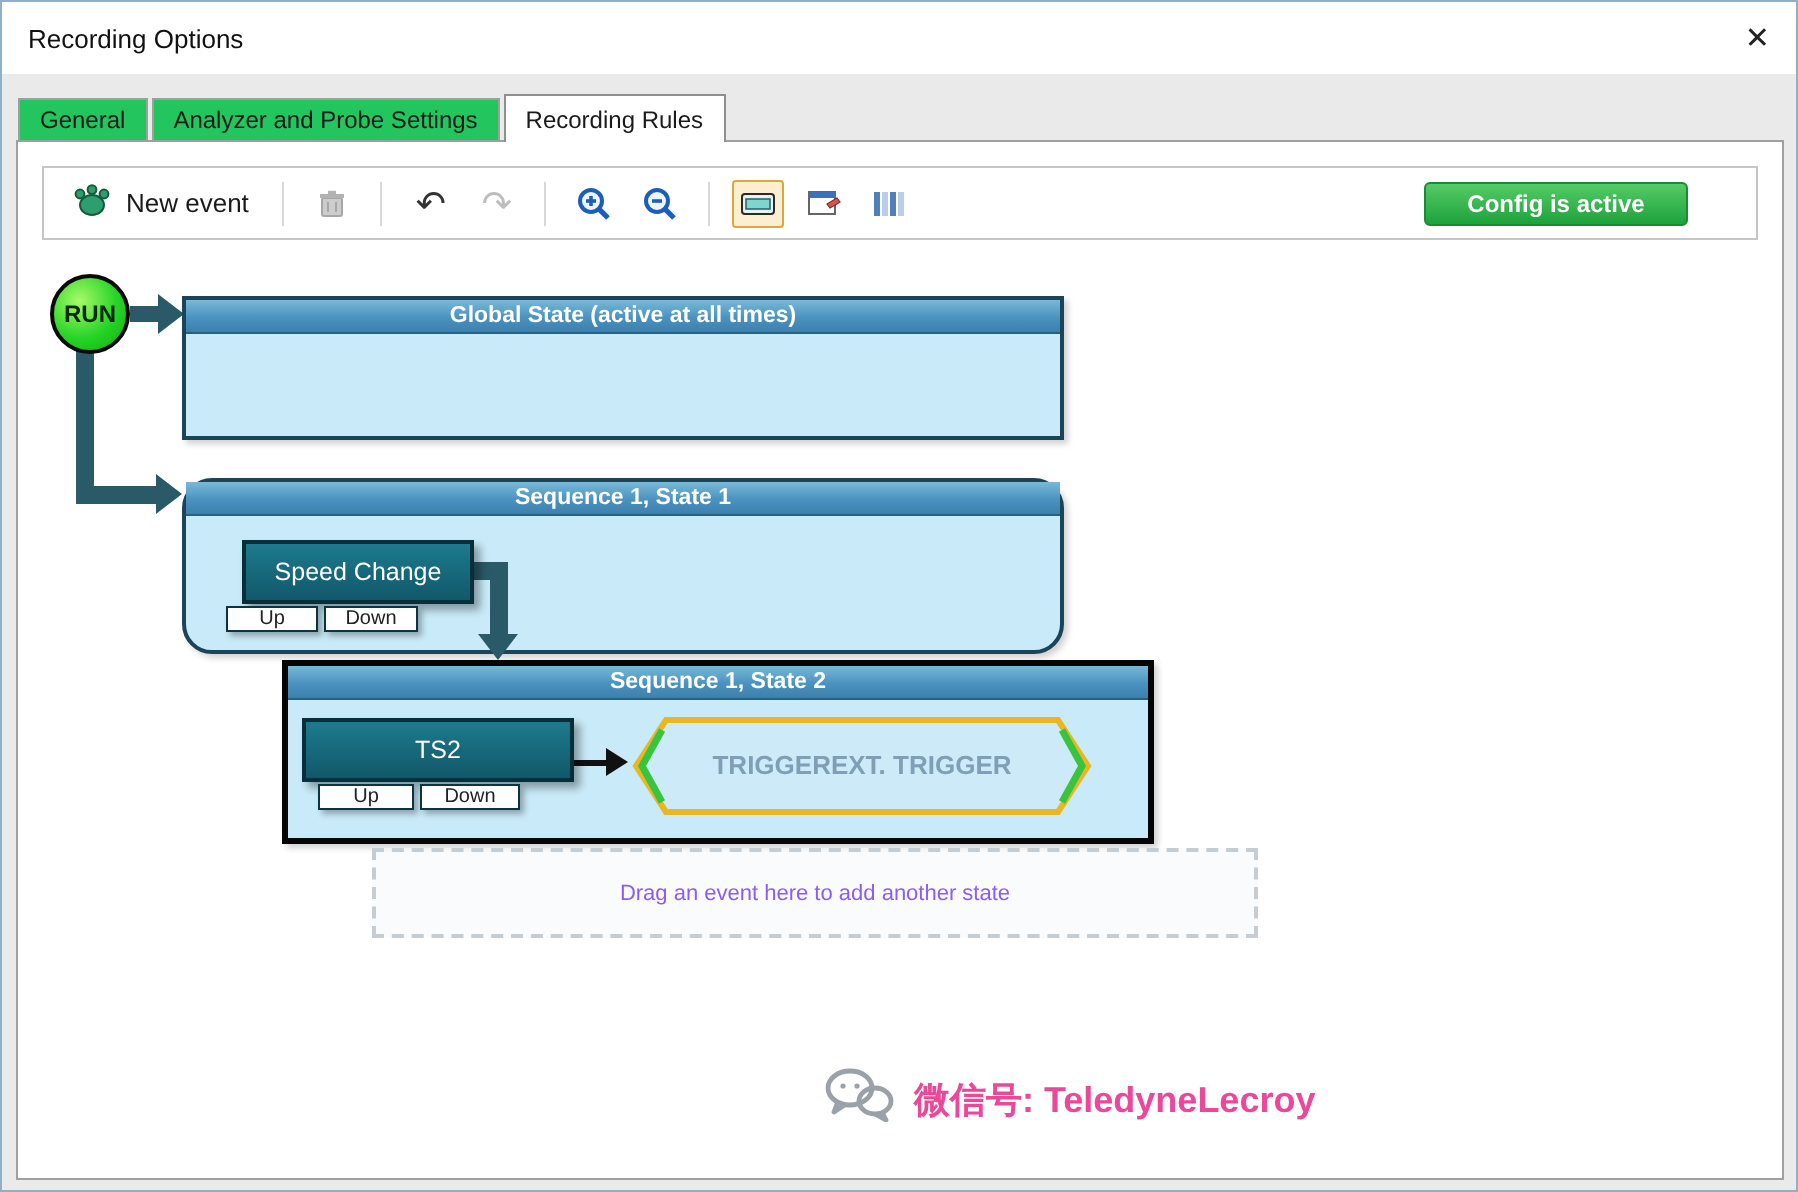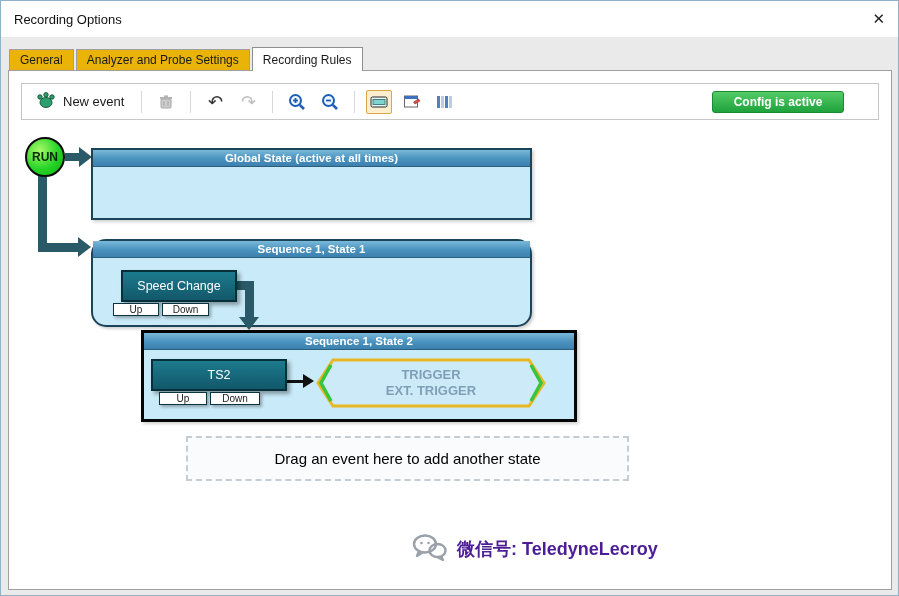--- a/index.html
+++ b/index.html
@@ -8,21 +8,21 @@
 
   .window{position:absolute;left:0;top:0;width:899px;height:596px;border:1px solid #8fb0c9;background:#eaeaea;overflow:hidden;padding-left:41px;}
 
   .titlebar{position:absolute;left:0;top:0;right:0;height:36px;background:#fff;display:flex;align-items:center;justify-content:space-between;padding:0 13px;}
   .titlebar .title{font-size:13px;color:#111;}
   .titlebar .close{font-size:15px;color:#222;width:26px;text-align:right;cursor:default;}
 
   .dlg-body{position:absolute;left:0;top:36px;right:0;bottom:0;background:#eaeaea;}
 
   .tabs{position:absolute;left:8px;top:10px;display:flex;align-items:flex-end;z-index:5;}
-  .tab{height:21px;line-height:21px;padding:0 10px;font-size:12px;color:#1a1a1a;background:#eab308;border:1px solid #9f9f9f;border-bottom:none;margin-right:2px;cursor:default;}
+  .tab{height:21px;line-height:21px;padding:0 10px;font-size:12px;color:#1a1a1a;background:#22c55e;border:1px solid #9f9f9f;border-bottom:none;margin-right:2px;cursor:default;}
   .tab.active{height:24px;line-height:24px;background:#fff;border-color:#8f8f8f;margin-bottom:-1px;z-index:6;}
 
   .page{position:absolute;left:7px;top:33px;width:884px;height:520px;background:#fff;border:1px solid #9f9f9f;z-index:2;}
 
   .toolbar{position:absolute;left:12px;right:12px;top:12px;height:37px;border:1px solid #c6c6c6;display:flex;align-items:center;padding:0 8px;gap:7px;background:#fff;}
   .tb-newevent{display:flex;align-items:center;gap:7px;border:none;background:none;font-size:13px;color:#1a1a1a;padding:2px 6px;font-family:inherit;}
   .sep{width:1px;height:22px;background:#d8d8d8;margin:0 4px;}
   .tb-icon{width:26px;height:24px;display:flex;align-items:center;justify-content:center;font-size:18px;color:#333;background:none;border:none;padding:0;}
   .tb-icon.dim{color:#a8a8a8;opacity:.75;}
   .tb-icon.selected-tool{background:#fcefcf;border:1px solid #dca73f;border-radius:2px;}
@@ -43,29 +43,29 @@
 
   .state{position:absolute;background:#c9eaf8;border:2px solid #1c4458;box-shadow:2px 2px 3px rgba(0,0,0,.18);}
   .state .hdr{height:17px;line-height:17px;text-align:center;font-size:11.5px;font-weight:bold;color:#fff;background:linear-gradient(180deg,#79b9d9 0%,#4a92bf 55%,#3c80ae 100%);border-bottom:1px solid #2b5f7e;}
   .state.bold{border:3px solid #050505;}
 
   .evt{position:absolute;background:linear-gradient(180deg,#1d7a8d,#11586a);border:2px solid #062f3a;color:#fff;font-size:12.5px;display:flex;align-items:center;justify-content:center;box-shadow:3px 3px 4px rgba(0,0,0,.35);z-index:2;}
   .mini-btn{position:absolute;background:#fff;border:1px solid #0a3540;font-size:10px;line-height:11px;text-align:center;color:#222;box-shadow:2px 2px 3px rgba(0,0,0,.3);z-index:2;}
 
   .trigger{position:absolute;width:232px;height:52px;}
   .trigger svg{position:absolute;left:0;top:0;}
-  .trigger .txt{position:absolute;left:0;top:0;right:0;bottom:0;display:flex;flex-direction:column;align-items:center;justify-content:center;font-weight:bold;font-size:13px;line-height:16px;color:#7f9fb6;}
-
-  .placeholder{position:absolute;border:2px dashed #c5ccd2;color:#000000;font-size:15px;display:flex;align-items:center;justify-content:center;background:rgba(243,248,251,.5);margin-top:12px;}
+  .trigger .txt{position:absolute;left:0;top:0;right:0;bottom:0;display:flex;align-items:center;justify-content:center;font-weight:bold;font-size:13px;line-height:16px;color:#7f9fb6;}
+
+  .placeholder{position:absolute;border:2px dashed #c5ccd2;color:#8b5cf6;font-size:11px;display:flex;align-items:center;justify-content:center;background:rgba(243,248,251,.5);}
 
   .thin-line{position:absolute;background:#111;}
   .thin-ah{position:absolute;width:0;height:0;border-top:7px solid transparent;border-bottom:7px solid transparent;border-left:11px solid #111;}
 
   .watermark{position:absolute;left:390px;top:406px;display:flex;align-items:center;gap:10px;}
-  .watermark .wm-text{font-size:18px;font-weight:bold;color:#4c1d95;text-align:center;}
+  .watermark .wm-text{font-size:18px;font-weight:bold;color:#ec4899;text-align:center;}
 </style>
 </head>
 <body>
 
 <div class="window">
 
   <div class="titlebar">
     <span class="title">Recording Options</span>
     <span class="close">✕</span>
   </div>

